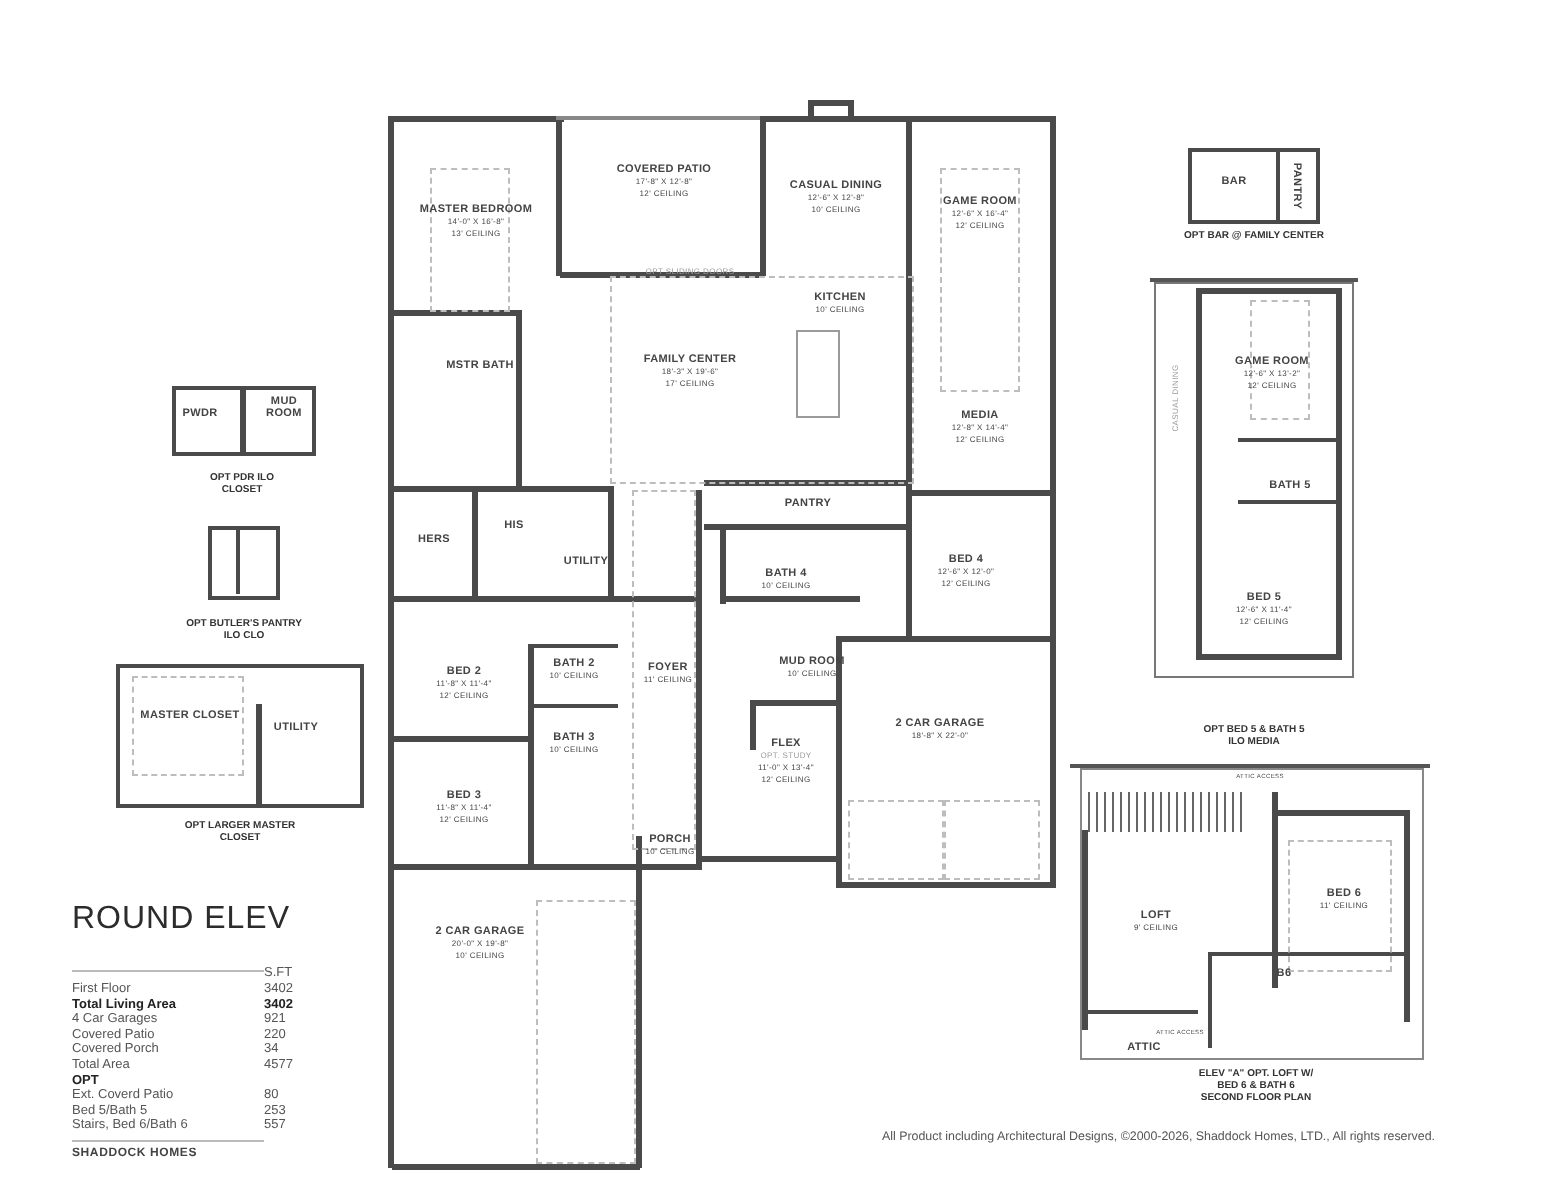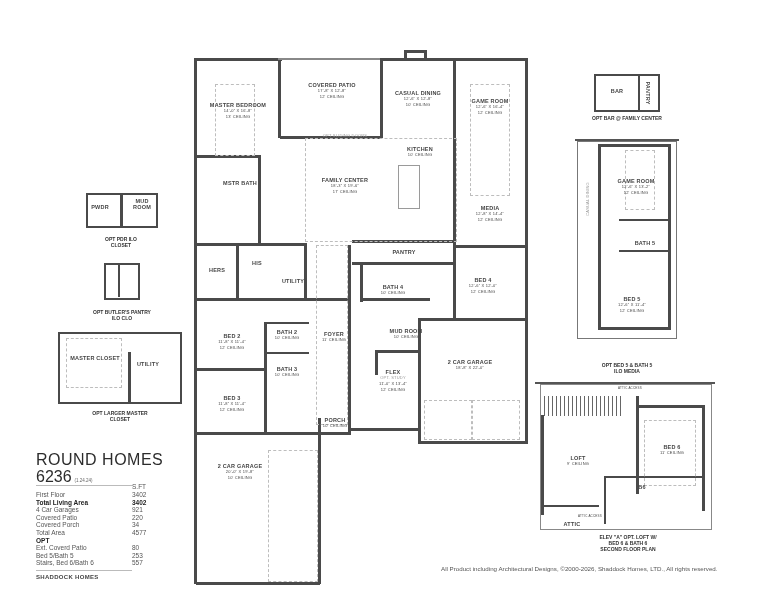--- a/index.html
+++ b/index.html
@@ -17,25 +17,21 @@
   .tbl{position:absolute;left:36px;top:484px;width:140px;font-size:6.5px;line-height:7.6px;color:#555;}
   .tbl .row{display:flex;justify-content:space-between;}
   .tbl .row span:last-child{width:28px;text-align:left;}
   .tbl .bold{font-weight:bold;color:#222;}
   .stair{position:absolute;background:repeating-linear-gradient(90deg,#ffffff 0 3px,#666 3px 4px);}
 </style>
 </head>
 <body>
 
 <div class="abs" style="left:36px;top:452px;">
-  <div style="font-size:16px;letter-spacing:0.5px;color:#2c2c2c;line-height:16px;">ROUND HOMES</div>
-  <div style="display:flex;align-items:baseline;gap:3px;">
-    <span style="font-size:16px;color:#2c2c2c;line-height:17px;">6236</span>
-    <span style="font-size:4.5px;color:#666;">(1.24.24)</span>
-  </div>
+  <div style="font-size:16px;letter-spacing:0.5px;color:#2c2c2c;line-height:16px;">ROUND ELEV</div>
 </div>
 <div class="abs" style="left:36px;top:485px;width:96px;height:1px;background:#bbb;"></div>
 
 <div class="tbl">
   <div class="row" style="justify-content:flex-end;padding-right:0;">
       <span style="width:28px;position:absolute;left:96px;top:-1px;">S.FT</span>
     </div>
   <div style="height:7px;"></div>
   <div class="row" style="width:124px;">
       <span>First Floor</span>

